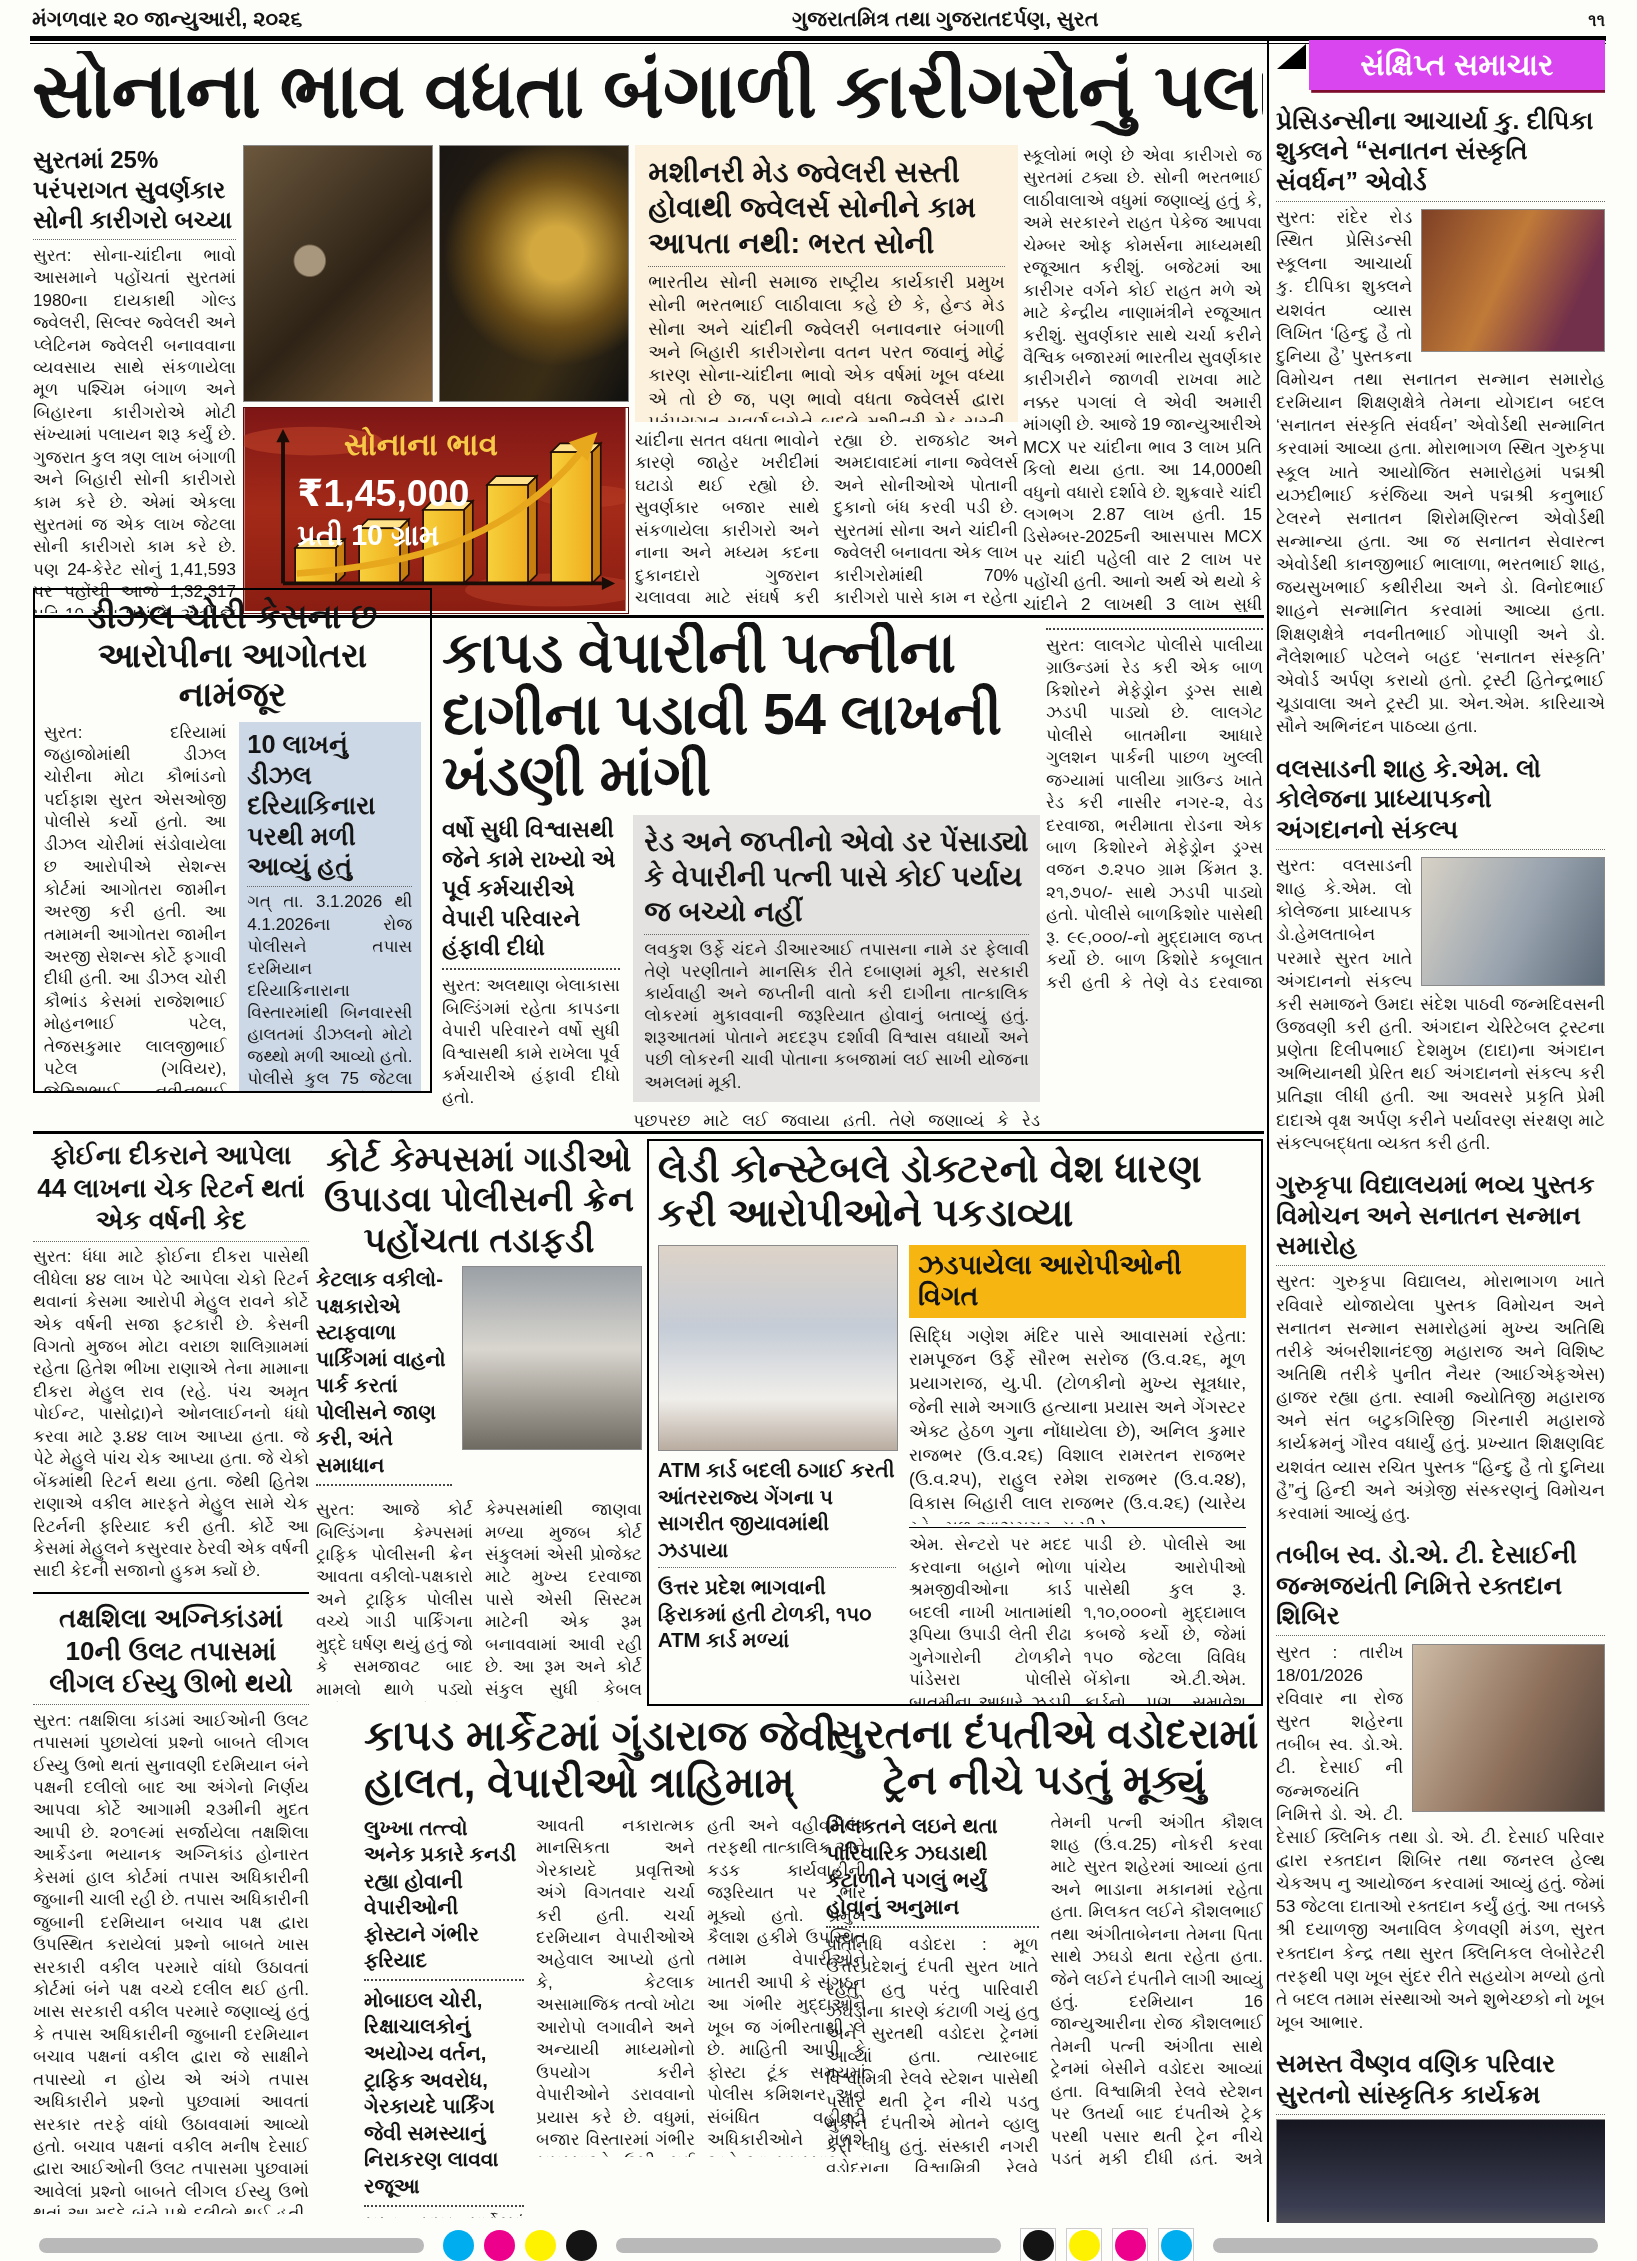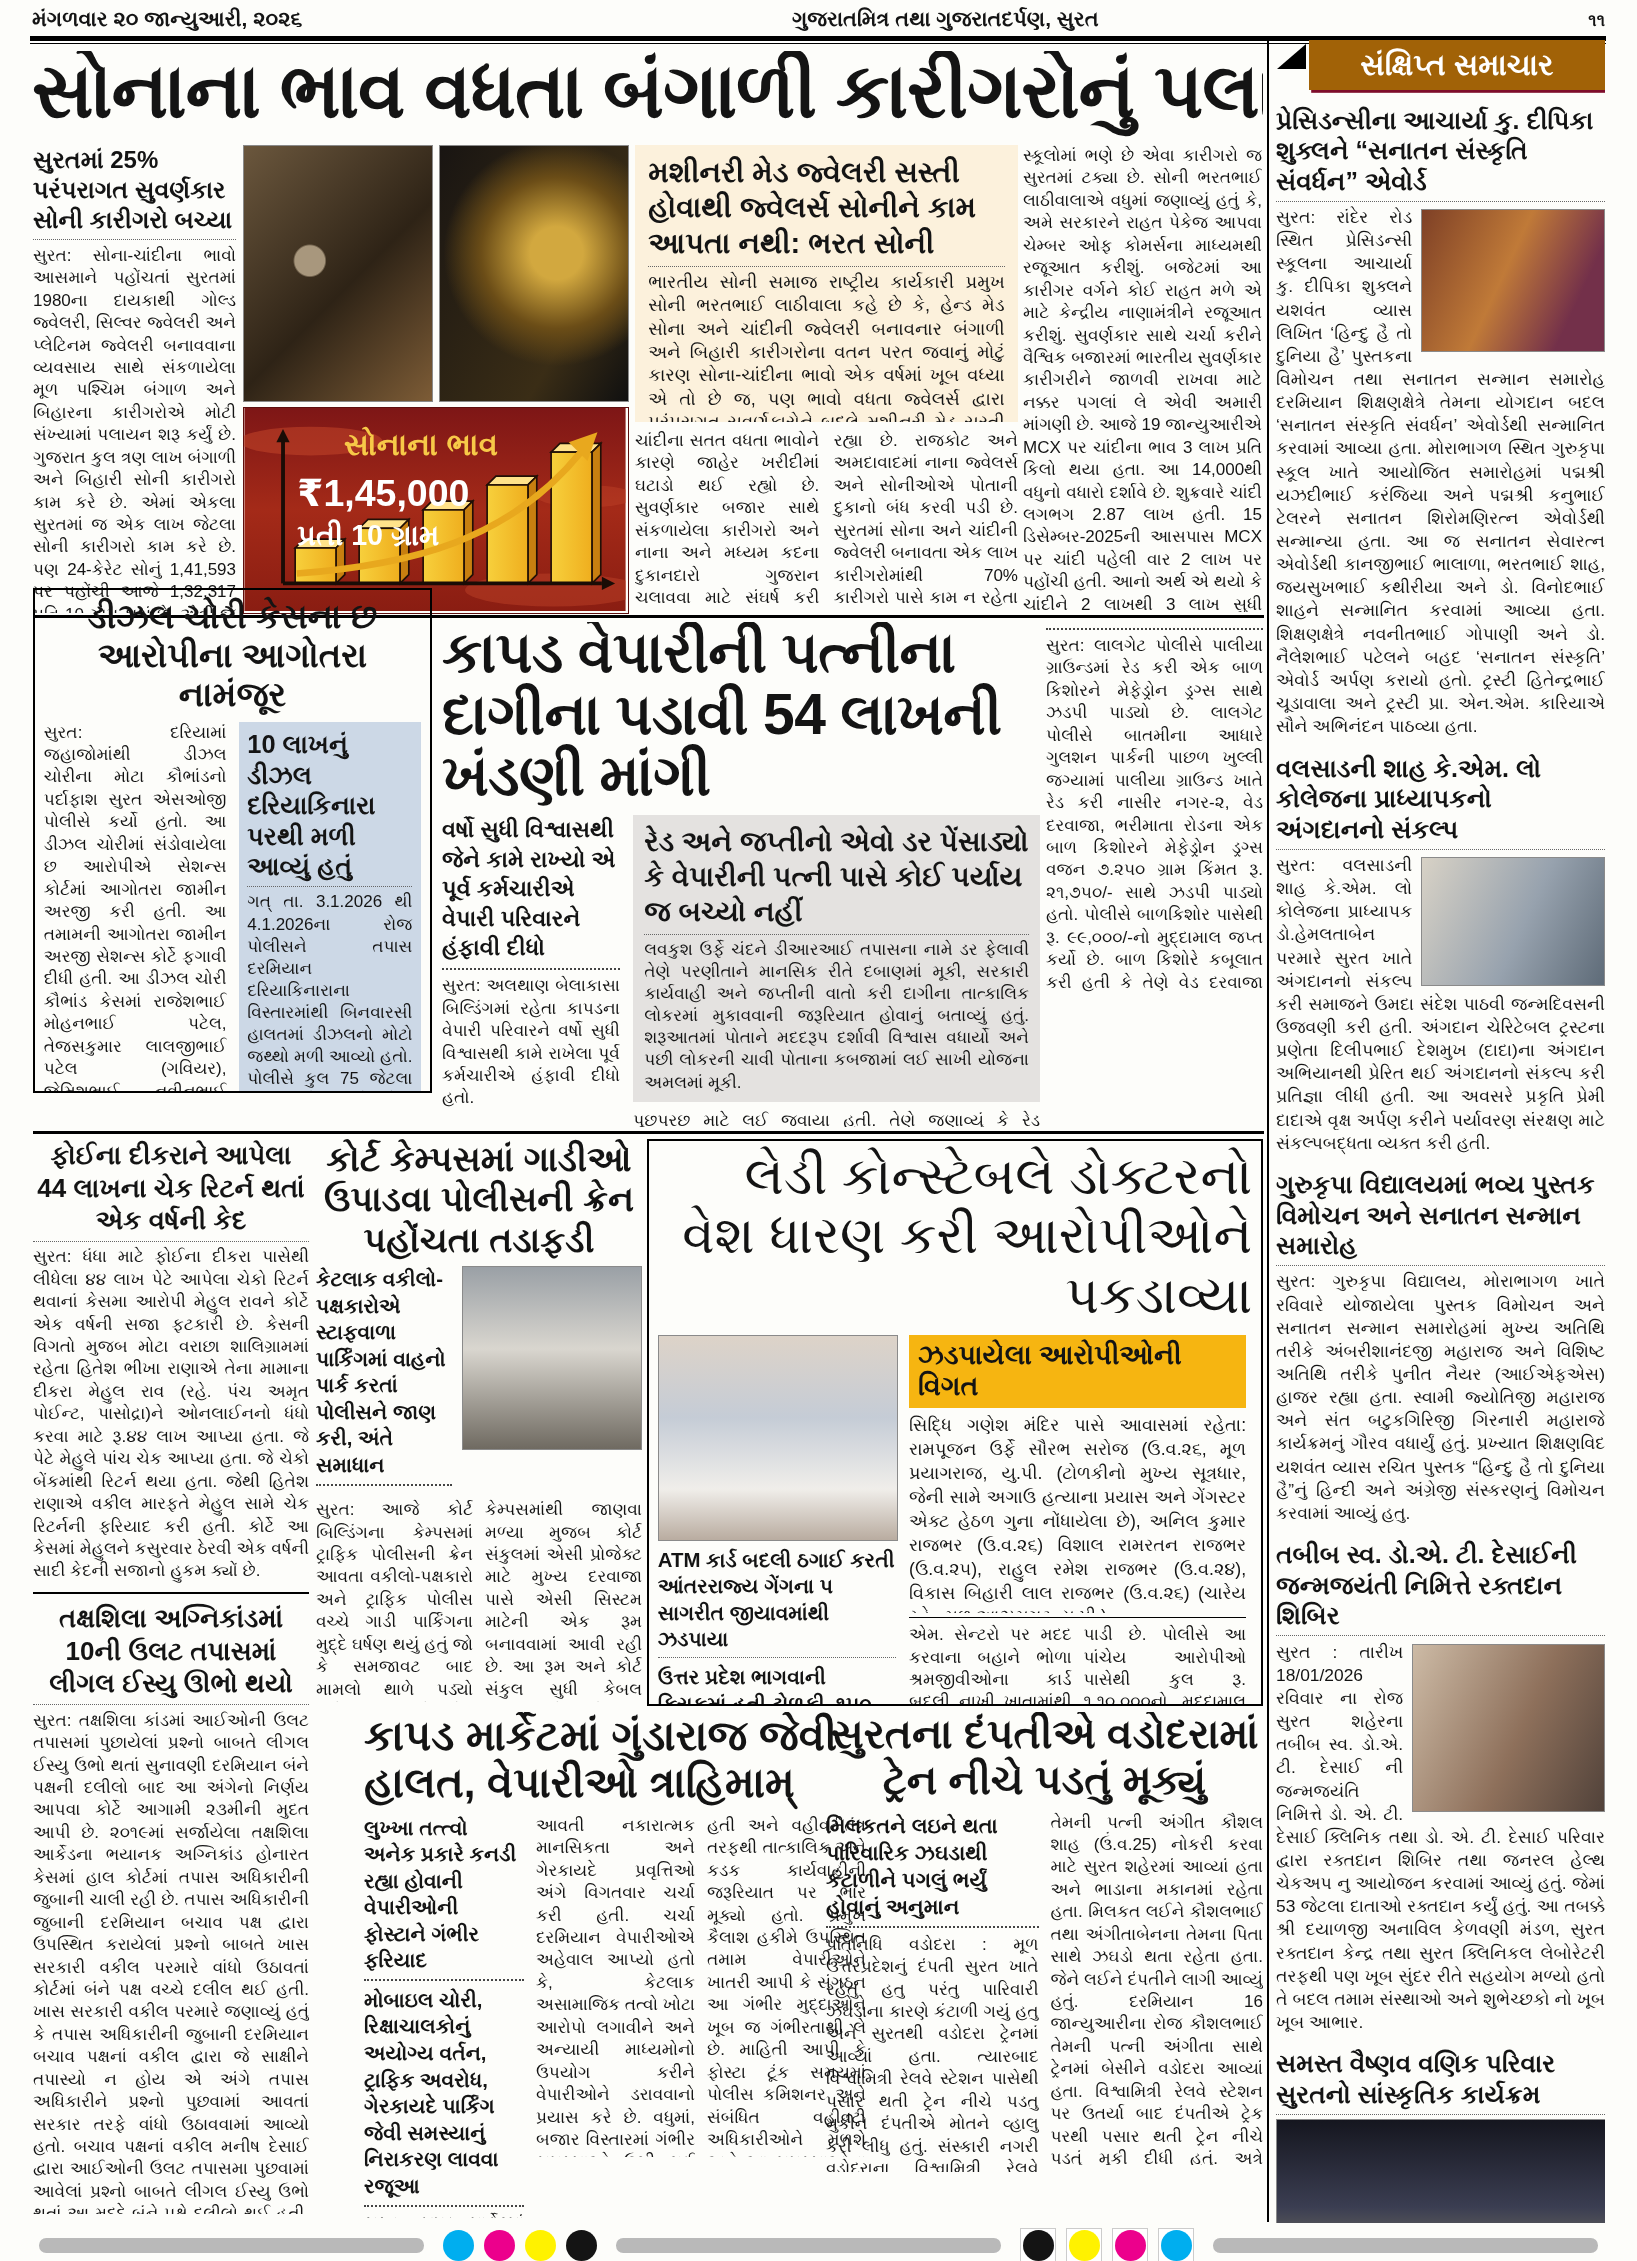--- a/index.html
+++ b/index.html
@@ -64,21 +64,21 @@
   .smallhl{font-size:26px;font-weight:900;text-align:center;line-height:1.25;}
   
   #court{left:316px;top:1139px;width:326px;height:563px;}
   #court .ch{font-size:35px;font-weight:900;line-height:1.15;text-align:center;}
   #court .row{display:flex;gap:10px;margin-top:6.6px;}
   #court .sub{width:137px;font-size:20.4px;font-weight:800;line-height:1.3;}
   #court .phv{width:179px;height:182px;background:linear-gradient(180deg,#9aa0a6,#d9d6cf 45%,#6f6a61);}
   #court .cbody{margin-top:7.7px;column-count:2;column-gap:12px;height:226px;}
   
   #lady{left:647px;top:1139px;width:616px;height:567px;border:2.2px solid #000;box-sizing:border-box;padding:5.5px 8.8px;}
-  #lady .lh{font-size:52px;font-weight:400;text-align:right;line-height:1.15;}
+  #lady .lh{font-size:39px;font-weight:700;text-align:left;line-height:1.15;}
   #lady .row{display:flex;gap:13.3px;margin-top:8.8px;}
   #lady .lc{width:238px;}
   #lady .phl{width:238px;height:204px;background:linear-gradient(180deg,#ddd3c8,#c5ccd6 40%,#f0eeea 75%,#b9aca0);}
   #lady .cap{font-size:20.4px;font-weight:800;line-height:1.3;margin-top:6px;}
   #lady .rc{width:337px;}
   .yellowbar{background:#f6b511;font-size:27px;font-weight:900;padding:5.5px 8.8px;}
   #lady .list{font-size:17.7px;line-height:1.35;margin-top:6.6px;}
   #lady .lbody{margin-top:6.6px;column-count:2;column-gap:12px;height:182px;}
   
   #market{left:316px;top:1712px;width:503px;height:506px;margin-left:48px;}
@@ -88,21 +88,21 @@
   #market .c{width:159px;}
   
   #couple{left:826px;top:1712px;width:437px;height:506px;}
   #couple .mh2{font-size:41px;font-weight:900;line-height:1.12;text-align:center;}
   #couple .row{display:flex;gap:12px;margin-top:7.7px;}
   #couple .c{width:50%;}
   #couple .sub{font-size:21px;font-weight:800;line-height:1.3;}
   
   #vrule{left:1267px;top:40px;width:2.2px;height:2182px;background:#000;}
   #sidebar{left:1276px;top:40px;width:329px;height:2183px;overflow:hidden;}
-  #sb-title{position:relative;background:#a16207;color:#fff;font-size:30px;font-weight:900;text-align:center;
+  #sb-title{position:relative;background:#d946ef;color:#fff;font-size:30px;font-weight:900;text-align:center;
             padding:7.7px 0;margin:0 0 10px 33px;box-shadow:2.2px 2.8px 0 #7e0d2b;}
   #sb-title::before{content:"";position:absolute;left:-32px;top:4.4px;border-style:solid;border-width:0 0 25.4px 29px;
             border-color:transparent transparent #000 transparent;}
   .sb-h{font-size:25px;font-weight:900;line-height:1.22;margin:14.4px 0 3.3px;}
   .sb-b{font-size:17.4px;line-height:1.33;}
   .sb-ph-r{float:right;margin:3.3px 0 5.5px 8.8px;}
   .phaward{width:182px;height:141px;background:linear-gradient(115deg,#7e4026,#c07a38 45%,#73304a 80%);}
   .phorgan{width:182px;height:127px;background:linear-gradient(115deg,#d8d2c6,#97a2ae 55%,#5e6b78);}
   .phblood{width:191px;height:166px;background:linear-gradient(115deg,#cdbba6,#8e705b 55%,#51423a);}
   .phcult{width:100%;height:159px;background:linear-gradient(180deg,#15161f,#3b3e52 55%,#8d8565);margin:4.4px 0 6.6px;}

